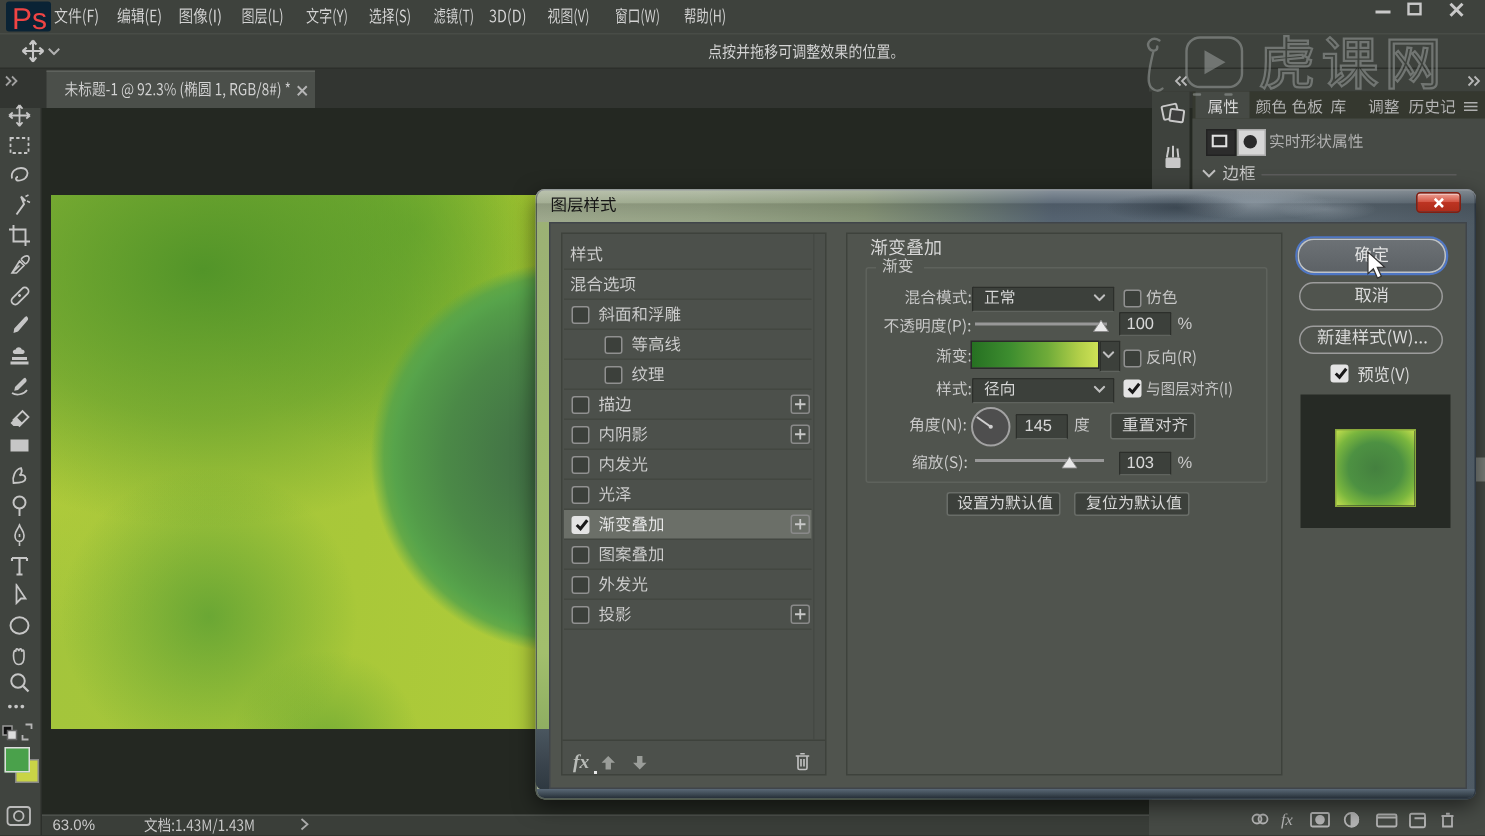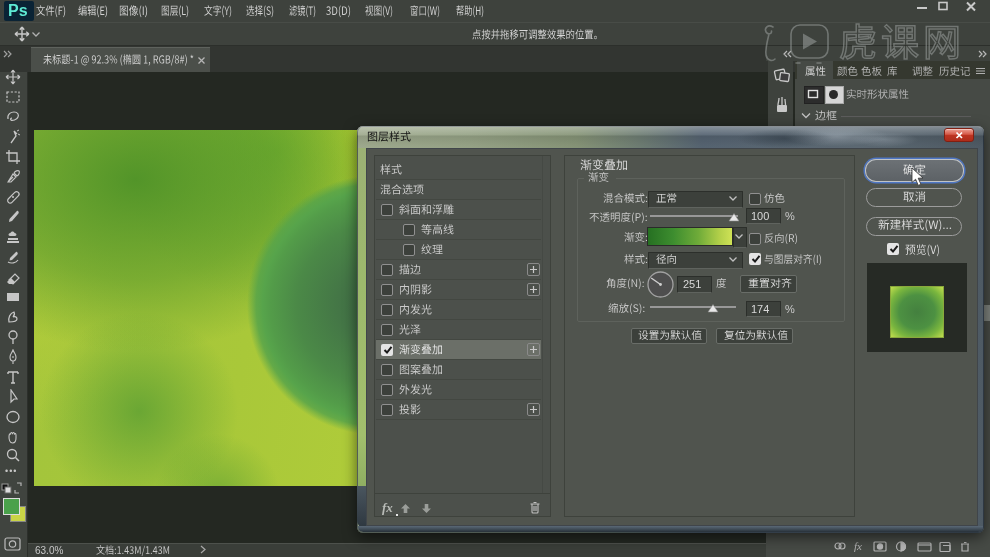--- a/index.html
+++ b/index.html
@@ -4,21 +4,21 @@
 font-family:"Liberation Sans",sans-serif;}
 .a{position:absolute}
 .cb{position:absolute;width:10px;height:10px;border:1px solid #909090;border-radius:2px;background:#3c403b}
 .cbc{position:absolute;width:12px;height:12px;border-radius:2px;background:#e4e4e4}
 .inp{position:absolute;background:#3c403b;border:1px solid #2c2f2b;border-bottom-color:#5f635e;border-radius:1px}
 .drop{position:absolute;background:#3c403b;border:1px solid #2c2f2b;border-bottom-color:#5f635e;border-radius:1px}
 </style></head><body>
 
 <div class="a" style="left:0;top:0;width:990px;height:22px;background:#3e423d"></div>
 <div class="a" style="left:4px;top:1px;width:30px;height:20px;background:#0a2335;border-radius:2px"></div>
-<div class="a" style="left:8px;top:2px;font-size:16px;font-weight:bold;color:#5eead4;font-family:'Liberation Sans'">Ps</div>
+<div class="a" style="left:8px;top:2px;font-size:20px;font-weight:normal;color:#ef4444;font-family:'Liberation Sans'">Ps</div>
 <svg class="a" style="left:35px;top:5px;overflow:visible" width="32" height="16">
     <path transform="translate(1,9.9) scale(0.8081,1)" d="M4.9 -9.5C5.2 -8.9 5.6 -8.1 5.7 -7.7L6.7 -8C6.5 -8.4 6.1 -9.2 5.8 -9.7ZM0.6 -7.6V-6.8H2.4C3 -5 4 -3.5 5.1 -2.3C3.9 -1.2 2.3 -0.5 0.4 0.1C0.6 0.3 0.9 0.7 1 0.9C2.9 0.3 4.5 -0.6 5.8 -1.7C7.1 -0.5 8.6 0.3 10.5 0.8C10.7 0.6 10.9 0.2 11.1 0C9.3 -0.4 7.7 -1.2 6.4 -2.3C7.6 -3.5 8.5 -5 9.2 -6.8H11V-7.6ZM5.8 -2.9C4.7 -4 3.9 -5.3 3.3 -6.8H8.2C7.6 -5.2 6.8 -4 5.8 -2.9Z M15.1 -3.9V-3.1H18.4V0.9H19.3V-3.1H22.5V-3.9H19.3V-6.5H22V-7.3H19.3V-9.5H18.4V-7.3H16.9C17.1 -7.8 17.2 -8.4 17.3 -8.9L16.5 -9.1C16.2 -7.6 15.7 -6.1 15.1 -5.1C15.3 -5 15.6 -4.8 15.8 -4.7C16.1 -5.2 16.4 -5.8 16.6 -6.5H18.4V-3.9ZM14.6 -9.6C14 -7.9 12.9 -6.2 11.9 -5C12 -4.8 12.3 -4.4 12.4 -4.2C12.7 -4.6 13.1 -5 13.4 -5.5V0.9H14.2V-6.9C14.7 -7.7 15.1 -8.5 15.4 -9.4Z M25.7 2.3 26.4 2C25.4 0.3 24.9 -1.6 24.9 -3.6C24.9 -5.5 25.4 -7.5 26.4 -9.1L25.7 -9.4C24.7 -7.7 24.1 -5.8 24.1 -3.6C24.1 -1.3 24.7 0.5 25.7 2.3Z M28 0H29.1V-3.8H32.3V-4.7H29.1V-7.5H32.9V-8.4H28Z M34.4 2.3C35.4 0.5 36.1 -1.3 36.1 -3.6C36.1 -5.8 35.4 -7.7 34.4 -9.4L33.7 -9.1C34.7 -7.5 35.2 -5.5 35.2 -3.6C35.2 -1.6 34.7 0.3 33.7 2Z" fill="#d4d4d4"></path>
   </svg>
 <svg class="a" style="left:77px;top:5px;overflow:visible" width="32" height="16">
     <path transform="translate(1,9.9) scale(0.7990,1)" d="M0.5 -0.6 0.7 0.2C1.6 -0.2 2.8 -0.7 4 -1.2L3.8 -1.9C2.6 -1.4 1.3 -0.9 0.5 -0.6ZM0.7 -4.9C0.9 -4.9 1.1 -5 2.4 -5.2C1.9 -4.4 1.5 -3.9 1.3 -3.6C1 -3.2 0.8 -2.9 0.5 -2.9C0.6 -2.6 0.7 -2.3 0.8 -2.1C1 -2.2 1.4 -2.3 3.9 -2.9C3.9 -3.1 3.8 -3.4 3.8 -3.6L1.9 -3.2C2.7 -4.3 3.5 -5.6 4.2 -6.9L3.5 -7.3C3.3 -6.8 3 -6.4 2.8 -5.9L1.5 -5.8C2.2 -6.8 2.8 -8.1 3.3 -9.4L2.5 -9.7C2.1 -8.3 1.3 -6.8 1 -6.4C0.8 -6 0.6 -5.7 0.4 -5.6C0.5 -5.4 0.7 -5 0.7 -4.9ZM7.2 -4V-2.3H6.2V-4ZM7.8 -4H8.6V-2.3H7.8ZM5.5 -4.7V0.8H6.2V-1.6H7.2V0.5H7.8V-1.6H8.6V0.5H9.2V-1.6H10V0.1C10 0.2 10 0.2 9.9 0.2C9.8 0.2 9.6 0.2 9.4 0.2C9.5 0.4 9.5 0.6 9.6 0.8C10 0.8 10.2 0.8 10.4 0.7C10.6 0.6 10.7 0.4 10.7 0.1V-4.7L10 -4.7ZM9.2 -4H10V-2.3H9.2ZM7 -9.5C7.1 -9.2 7.3 -8.8 7.5 -8.4H4.8V-5.9C4.8 -4.2 4.7 -1.6 3.6 0.2C3.8 0.3 4.1 0.6 4.3 0.7C5.3 -1.1 5.5 -3.9 5.6 -5.7H10.6V-8.4H8.4C8.2 -8.8 8 -9.3 7.8 -9.7ZM5.6 -7.7H9.8V-6.5H5.6Z M17.8 -8.6H20.9V-7.5H17.8ZM17 -9.3V-6.8H21.8V-9.3ZM12.4 -3.8C12.5 -3.9 12.9 -4 13.3 -4H14.3V-2.3L12 -1.9L12.1 -1.1L14.3 -1.5V0.9H15.1V-1.7L16.4 -1.9L16.4 -2.7L15.1 -2.5V-4H16.2V-4.8H15.1V-6.5H14.3V-4.8H13.2C13.5 -5.6 13.8 -6.5 14.1 -7.5H16.2V-8.3H14.3C14.4 -8.7 14.5 -9.1 14.6 -9.5L13.8 -9.7C13.7 -9.2 13.6 -8.8 13.5 -8.3H12V-7.5H13.3C13.1 -6.6 12.8 -5.8 12.7 -5.5C12.5 -5 12.4 -4.6 12.2 -4.6C12.3 -4.4 12.4 -4 12.4 -3.8ZM20.9 -5.4V-4.4H17.9V-5.4ZM16.1 -0.9 16.2 -0.1 20.9 -0.5V0.9H21.7V-0.5L22.5 -0.6L22.5 -1.3L21.7 -1.3V-5.4H22.5V-6.2H16.4V-5.4H17.1V-0.9ZM20.9 -3.8V-2.8H17.9V-3.8ZM20.9 -2.1V-1.2L17.9 -1V-2.1Z M25.7 2.3 26.4 2C25.4 0.3 24.9 -1.6 24.9 -3.6C24.9 -5.5 25.4 -7.5 26.4 -9.1L25.7 -9.4C24.7 -7.7 24.1 -5.8 24.1 -3.6C24.1 -1.3 24.7 0.5 25.7 2.3Z M28 0H33V-0.9H29.1V-4H32.3V-4.9H29.1V-7.5H32.9V-8.4H28Z M34.8 2.3C35.9 0.5 36.5 -1.3 36.5 -3.6C36.5 -5.8 35.9 -7.7 34.8 -9.4L34.1 -9.1C35.1 -7.5 35.6 -5.5 35.6 -3.6C35.6 -1.6 35.1 0.3 34.1 2Z" fill="#d4d4d4"></path>
   </svg>
 <svg class="a" style="left:118px;top:5px;overflow:visible" width="31" height="16">
     <path transform="translate(1,9.9) scale(0.8494,1)" d="M4.3 -3.2C5.2 -3 6.4 -2.6 7 -2.3L7.4 -2.9C6.8 -3.2 5.6 -3.6 4.7 -3.7ZM3.2 -1.7C4.7 -1.6 6.7 -1.1 7.8 -0.7L8.2 -1.3C7.1 -1.7 5.1 -2.2 3.6 -2.3ZM1 -9.2V0.9H1.8V0.4H9.7V0.9H10.5V-9.2ZM1.8 -0.3V-8.4H9.7V-0.3ZM4.8 -8.1C4.2 -7.2 3.2 -6.3 2.2 -5.7C2.4 -5.6 2.7 -5.3 2.8 -5.2C3.2 -5.4 3.5 -5.7 3.9 -6C4.2 -5.6 4.6 -5.3 5.1 -5C4.1 -4.5 3 -4.2 2 -4C2.2 -3.8 2.3 -3.5 2.4 -3.3C3.5 -3.5 4.7 -4 5.8 -4.6C6.8 -4 7.9 -3.6 9 -3.4C9.1 -3.6 9.3 -3.9 9.5 -4.1C8.5 -4.2 7.4 -4.6 6.5 -5C7.4 -5.5 8.1 -6.2 8.6 -7L8.1 -7.3L8 -7.2H5C5.2 -7.4 5.3 -7.7 5.5 -7.9ZM4.3 -6.5 4.4 -6.6H7.4C7 -6.1 6.4 -5.7 5.8 -5.3C5.2 -5.7 4.7 -6.1 4.3 -6.5Z M17.1 -8.2H19.2C19 -7.8 18.7 -7.5 18.5 -7.2H16.3C16.6 -7.5 16.9 -7.9 17.1 -8.2ZM17.1 -9.6C16.6 -8.7 15.7 -7.5 14.4 -6.6C14.6 -6.5 14.9 -6.2 15 -6C15.2 -6.2 15.4 -6.3 15.6 -6.5V-4.7H17.4C16.8 -4.3 16 -3.8 14.8 -3.4C15 -3.3 15.2 -3 15.3 -2.9C16.3 -3.2 17.1 -3.6 17.6 -4C17.8 -3.9 18 -3.7 18.1 -3.5C17.4 -2.8 15.9 -2.1 14.8 -1.7C15 -1.6 15.2 -1.3 15.3 -1.2C16.3 -1.5 17.6 -2.3 18.4 -3C18.6 -2.8 18.7 -2.6 18.7 -2.3C17.8 -1.4 16.1 -0.5 14.7 -0.1C14.9 0 15.1 0.3 15.2 0.5C16.4 0.1 17.9 -0.7 18.9 -1.6C19 -0.9 18.9 -0.3 18.6 0C18.4 0.2 18.3 0.2 18 0.2C17.8 0.2 17.6 0.2 17.3 0.1C17.4 0.4 17.5 0.7 17.5 0.9C17.8 0.9 18 0.9 18.2 0.9C18.6 0.9 18.9 0.8 19.2 0.5C19.7 0 19.9 -1.2 19.5 -2.4L20 -2.7C20.5 -1.4 21.2 -0.3 22.1 0.3C22.2 0.1 22.5 -0.2 22.7 -0.4C21.8 -0.9 21.1 -1.9 20.7 -3C21.1 -3.2 21.6 -3.5 22 -3.7L21.4 -4.3C20.8 -3.9 20 -3.4 19.3 -3C19 -3.5 18.6 -4 18.1 -4.5L18.4 -4.7H21.8V-7.2H19.4C19.7 -7.6 20 -8.1 20.3 -8.5L19.8 -8.9L19.6 -8.8H17.5L17.9 -9.5ZM16.4 -6.6H18.4C18.4 -6.2 18.3 -5.8 18 -5.4H16.4ZM19.1 -6.6H21V-5.4H18.8C19 -5.8 19.1 -6.2 19.1 -6.6ZM14.5 -9.6C13.9 -7.9 12.9 -6.2 11.8 -5C12 -4.8 12.2 -4.4 12.3 -4.2C12.7 -4.5 13 -5 13.3 -5.4V0.9H14.1V-6.8C14.6 -7.6 15 -8.5 15.3 -9.4Z M25.7 2.3 26.4 2C25.4 0.3 24.9 -1.6 24.9 -3.6C24.9 -5.5 25.4 -7.5 26.4 -9.1L25.7 -9.4C24.7 -7.7 24.1 -5.8 24.1 -3.6C24.1 -1.3 24.7 0.5 25.7 2.3Z M28 0H29.1V-8.4H28Z M31.4 2.3C32.5 0.5 33.1 -1.3 33.1 -3.6C33.1 -5.8 32.5 -7.7 31.4 -9.4L30.7 -9.1C31.7 -7.5 32.2 -5.5 32.2 -3.6C32.2 -1.6 31.7 0.3 30.7 2Z" fill="#d4d4d4"></path>
   </svg>
 <svg class="a" style="left:160px;top:5px;overflow:visible" width="30" height="16">
@@ -437,37 +437,37 @@
   </svg>
 <svg class="a" style="left:605.4px;top:278px;overflow:visible" width="40" height="15">
     <path transform="translate(1,9.0)" d="M2.8 -5.7H5.1V-4.3H2.8ZM2.8 -6.4H2.8C3.1 -6.7 3.4 -7.1 3.6 -7.5H6.6C6.4 -7.1 6 -6.7 5.7 -6.4ZM8.4 -5.7V-4.3H5.9V-5.7ZM3.5 -8.9C3 -7.8 2 -6.5 0.6 -5.6C0.8 -5.4 1 -5.2 1.2 -5C1.5 -5.2 1.7 -5.4 2 -5.6V-3.8C2 -2.5 1.9 -0.8 0.7 0.4C0.9 0.5 1.2 0.8 1.3 0.9C2 0.2 2.4 -0.7 2.6 -1.6H5.1V0.6H5.9V-1.6H8.4V-0.2C8.4 0 8.3 0 8.1 0C8 0 7.3 0.1 6.7 0C6.8 0.2 6.9 0.6 7 0.8C7.8 0.8 8.4 0.8 8.7 0.7C9.1 0.5 9.2 0.3 9.2 -0.2V-6.4H6.7C7.1 -6.8 7.5 -7.3 7.7 -7.8L7.2 -8.2L7.1 -8.1H4.1L4.4 -8.7ZM2.8 -3.7H5.1V-2.3H2.7C2.8 -2.8 2.8 -3.2 2.8 -3.7ZM8.4 -3.7V-2.3H5.9V-3.7Z M14.6 -6.8V-5.8H12.9V-5.2H14.6V-3.5H18.6V-5.2H20.3V-5.8H18.6V-6.8H17.9V-5.8H15.3V-6.8ZM17.9 -5.2V-4.1H15.3V-5.2ZM18.4 -2.1C18 -1.6 17.3 -1.2 16.6 -0.8C15.8 -1.2 15.2 -1.6 14.8 -2.1ZM13 -2.8V-2.1H14.4L14 -2C14.4 -1.4 15 -0.9 15.7 -0.5C14.7 -0.2 13.6 0 12.5 0.1C12.6 0.3 12.8 0.6 12.8 0.8C14.1 0.6 15.4 0.4 16.5 -0.1C17.6 0.4 18.8 0.7 20.1 0.8C20.2 0.6 20.4 0.3 20.6 0.2C19.4 0.1 18.4 -0.2 17.4 -0.5C18.4 -1 19.1 -1.6 19.6 -2.6L19.1 -2.8L19 -2.8ZM15.5 -8.7C15.6 -8.4 15.8 -8.1 15.9 -7.8H11.8V-4.9C11.8 -3.3 11.7 -1.1 10.9 0.5C11.1 0.5 11.4 0.7 11.6 0.8C12.5 -0.8 12.6 -3.2 12.6 -4.9V-7H20.5V-7.8H16.8C16.7 -8.1 16.4 -8.5 16.3 -8.9Z M23.5 2.1 24.1 1.8C23.2 0.3 22.8 -1.5 22.8 -3.3C22.8 -5 23.2 -6.8 24.1 -8.3L23.5 -8.6C22.5 -7 22 -5.3 22 -3.3C22 -1.2 22.5 0.5 23.5 2.1Z M25.6 0H26.5V-4C26.5 -4.9 26.4 -5.7 26.4 -6.4H26.4L27.3 -4.9L30.1 0H31.1V-7.7H30.2V-3.7C30.2 -2.9 30.2 -2 30.3 -1.3H30.2L29.4 -2.8L26.6 -7.7H25.6Z M33.2 2.1C34.1 0.5 34.7 -1.2 34.7 -3.3C34.7 -5.3 34.1 -7 33.2 -8.6L32.6 -8.3C33.5 -6.8 33.9 -5 33.9 -3.3C33.9 -1.5 33.5 0.3 32.6 1.8Z M37.1 -4.1C37.5 -4.1 37.8 -4.4 37.8 -4.8C37.8 -5.3 37.5 -5.6 37.1 -5.6C36.8 -5.6 36.5 -5.3 36.5 -4.8C36.5 -4.4 36.8 -4.1 37.1 -4.1ZM37.1 0.1C37.5 0.1 37.8 -0.2 37.8 -0.6C37.8 -1 37.5 -1.3 37.1 -1.3C36.8 -1.3 36.5 -1 36.5 -0.6C36.5 -0.2 36.8 0.1 37.1 0.1Z" fill="#c9c9c9"></path>
   </svg>
 <svg class="a" style="left:647px;top:271px" width="27" height="27">
     <circle cx="13.5" cy="13.5" r="12.5" fill="#4e4e4e" stroke="#a2a2a2" stroke-width="1.3"></circle>
     <circle cx="13.5" cy="13.5" r="1.4" fill="#cfcfcf"></circle>
     <line x1="13.5" y1="13.5" x2="4.2" y2="7" stroke="#cfcfcf" stroke-width="1.4"></line>
   </svg>
 <div class="inp" style="left:677px;top:276px;width:33px;height:15px"></div>
-<div class="a" style="left:683px;top:278px;font-size:11px;color:#d8d8d8">251</div>
+<div class="a" style="left:683px;top:278px;font-size:11px;color:#d8d8d8">145</div>
 <svg class="a" style="left:715px;top:278px;overflow:visible" width="12" height="15">
     <path transform="translate(1,9.0)" d="M4.1 -6.8V-5.8H2.4V-5.2H4.1V-3.5H8.1V-5.2H9.8V-5.8H8.1V-6.8H7.4V-5.8H4.8V-6.8ZM7.4 -5.2V-4.1H4.8V-5.2ZM7.9 -2.1C7.5 -1.6 6.8 -1.2 6.1 -0.8C5.3 -1.2 4.7 -1.6 4.3 -2.1ZM2.5 -2.8V-2.1H3.9L3.5 -2C3.9 -1.4 4.5 -0.9 5.2 -0.5C4.2 -0.2 3.1 0 2 0.1C2.1 0.3 2.3 0.6 2.3 0.8C3.6 0.6 4.9 0.4 6 -0.1C7.1 0.4 8.3 0.7 9.6 0.8C9.7 0.6 9.9 0.3 10.1 0.2C8.9 0.1 7.9 -0.2 6.9 -0.5C7.9 -1 8.6 -1.6 9.1 -2.6L8.6 -2.8L8.5 -2.8ZM5 -8.7C5.1 -8.4 5.3 -8.1 5.4 -7.8H1.3V-4.9C1.3 -3.3 1.2 -1.1 0.4 0.5C0.6 0.5 0.9 0.7 1.1 0.8C2 -0.8 2.1 -3.2 2.1 -4.9V-7H10V-7.8H6.3C6.2 -8.1 5.9 -8.5 5.8 -8.9Z" fill="#c9c9c9"></path>
   </svg>
 <div class="a" style="left:740px;top:275px;width:57px;height:18px;background:#3c403b;border:1px solid #696d68;border-radius:2px;box-sizing:border-box"></div>
 <svg class="a" style="left:747px;top:278px;overflow:visible" width="46" height="15">
     <path transform="translate(1,9.0) scale(1.0476,1)" d="M1.7 -5.7V-2.4H4.8V-1.7H1.3V-1.1H4.8V-0.1H0.5V0.5H10V-0.1H5.6V-1.1H9.3V-1.7H5.6V-2.4H8.9V-5.7H5.6V-6.3H9.9V-7H5.6V-7.8C6.8 -7.9 8 -8 8.9 -8.1L8.5 -8.8C6.8 -8.5 3.8 -8.3 1.4 -8.2C1.5 -8 1.6 -7.8 1.6 -7.6C2.6 -7.6 3.7 -7.6 4.8 -7.7V-7H0.6V-6.3H4.8V-5.7ZM2.4 -3.8H4.8V-3H2.4ZM5.6 -3.8H8.1V-3H5.6ZM2.4 -5.1H4.8V-4.3H2.4ZM5.6 -5.1H8.1V-4.3H5.6Z M17.3 -7.9H19.1V-6.9H17.3ZM14.9 -7.9H16.6V-6.9H14.9ZM12.5 -7.9H14.2V-6.9H12.5ZM12.5 -4.5V-0.1H11.1V0.5H20.4V-0.1H19V-4.5H15.7L15.8 -5.1H20.2V-5.7H16L16.1 -6.3H19.9V-8.4H11.7V-6.3H15.3L15.2 -5.7H11.2V-5.1H15.1L15 -4.5ZM13.3 -0.1V-0.7H18.2V-0.1ZM13.3 -2.9H18.2V-2.3H13.3ZM13.3 -3.4V-3.9H18.2V-3.4ZM13.3 -1.8H18.2V-1.2H13.3Z M26.3 -4.1C26.8 -3.4 27.2 -2.4 27.4 -1.8L28.1 -2.1C27.9 -2.7 27.4 -3.7 26.9 -4.4ZM22 -4.8C22.6 -4.2 23.3 -3.5 23.9 -2.8C23.3 -1.5 22.4 -0.4 21.5 0.2C21.7 0.3 21.9 0.6 22 0.8C23 0.1 23.8 -0.8 24.5 -2.1C24.9 -1.5 25.3 -1 25.6 -0.5L26.2 -1.1C25.9 -1.6 25.4 -2.3 24.8 -3C25.3 -4.2 25.7 -5.6 25.8 -7.3L25.3 -7.4L25.2 -7.4H21.7V-6.7H25C24.8 -5.5 24.6 -4.5 24.2 -3.6C23.7 -4.2 23.1 -4.8 22.5 -5.2ZM29 -8.8V-6.3H26.1V-5.5H29V-0.2C29 0 29 0 28.8 0C28.6 0 28 0 27.4 0C27.5 0.2 27.6 0.6 27.6 0.8C28.5 0.8 29 0.8 29.4 0.7C29.7 0.5 29.8 0.3 29.8 -0.2V-5.5H31.1V-6.3H29.8V-8.8Z M38.4 -3.5V0.8H39.2V-3.5ZM34.3 -3.5V-2.4C34.3 -1.5 34.1 -0.5 32.8 0.3C33 0.4 33.3 0.7 33.4 0.8C34.9 0 35.1 -1.2 35.1 -2.4V-3.5ZM38.5 -7.1C38.1 -6.4 37.5 -5.9 36.8 -5.4C36 -5.9 35.3 -6.4 34.8 -7.1ZM36.1 -8.7C36.3 -8.4 36.5 -8 36.6 -7.7H32.2V-7.1H34C34.5 -6.3 35.2 -5.6 36 -5.1C34.9 -4.6 33.5 -4.2 31.9 -4C32.1 -3.9 32.3 -3.5 32.4 -3.3C34 -3.6 35.5 -4 36.8 -4.6C38 -4 39.5 -3.6 41.2 -3.4C41.3 -3.6 41.5 -4 41.6 -4.1C40.1 -4.3 38.7 -4.6 37.5 -5.1C38.3 -5.6 39 -6.2 39.5 -7.1H41.3V-7.7H37.5C37.4 -8.1 37.1 -8.5 36.8 -8.9Z" fill="#d8d8d8"></path>
   </svg>
 <svg class="a" style="left:606.7px;top:303px;overflow:visible" width="39" height="15">
     <path transform="translate(1,9.0)" d="M0.5 -0.6 0.7 0.2C1.5 -0.1 2.7 -0.6 3.7 -1L3.6 -1.7C2.4 -1.2 1.3 -0.8 0.5 -0.6ZM0.7 -4.4C0.8 -4.5 1 -4.6 2.2 -4.7C1.8 -4 1.4 -3.5 1.2 -3.3C0.9 -2.9 0.7 -2.6 0.5 -2.6C0.6 -2.4 0.7 -2.1 0.7 -1.9C0.9 -2 1.2 -2.1 3.3 -2.7L3.3 -3.1V-3.3L1.8 -3C2.5 -3.9 3.2 -5 3.8 -6.2L3.2 -6.5C3 -6.1 2.8 -5.8 2.6 -5.4L1.4 -5.3C2 -6.2 2.6 -7.4 3.1 -8.5L2.4 -8.8C2 -7.5 1.2 -6.2 1 -5.8C0.8 -5.4 0.6 -5.2 0.4 -5.2C0.5 -5 0.6 -4.6 0.7 -4.4ZM5 -6.4C4.7 -5.3 4.1 -3.9 3.3 -3.1C3.4 -2.9 3.6 -2.7 3.7 -2.5C4 -2.8 4.2 -3.1 4.4 -3.4V0.8H5.1V-4.7C5.3 -5.2 5.5 -5.7 5.7 -6.2ZM5.9 -4.2V0.8H6.6V0.3H9V0.8H9.7V-4.2H7.8L8.1 -5.3H9.8V-6H5.7V-5.3H7.3C7.2 -5 7.2 -4.6 7.1 -4.2ZM6.2 -8.6C6.3 -8.4 6.5 -8.1 6.6 -7.8H3.9V-6.1H4.6V-7.1H9.2V-6.2H10V-7.8H7.4C7.3 -8.1 7.1 -8.5 6.9 -8.9ZM6.6 -1.7H9V-0.3H6.6ZM6.6 -2.3V-3.6H9V-2.3Z M12.7 -8.6C12.9 -8.2 13.1 -7.6 13.2 -7.2L13.9 -7.4C13.8 -7.8 13.6 -8.4 13.4 -8.8ZM11 -7.1V-6.4H12.2V-4.2C12.2 -2.7 12 -1.1 10.8 0.3C11 0.5 11.2 0.7 11.4 0.8C12.7 -0.7 13 -2.4 13 -4.2V-4.3H14.4C14.3 -1.4 14.2 -0.3 14.1 -0.1C14 0 13.9 0 13.8 0C13.6 0 13.2 0 12.8 0C12.9 0.2 12.9 0.5 13 0.7C13.4 0.7 13.9 0.7 14.1 0.7C14.4 0.7 14.6 0.6 14.7 0.4C15 0 15.1 -1.2 15.1 -4.6C15.2 -4.7 15.2 -5 15.2 -5H13V-6.4H15.6V-7.1ZM17.1 -6.1H19C18.8 -4.8 18.5 -3.7 18 -2.7C17.6 -3.7 17.2 -4.8 17 -6ZM16.9 -8.8C16.6 -7 16 -5.2 15.2 -4.1C15.4 -4 15.7 -3.7 15.8 -3.5C16.1 -3.9 16.3 -4.4 16.6 -4.9C16.8 -3.8 17.1 -2.8 17.6 -1.9C16.9 -1 16.1 -0.3 15 0.2C15.2 0.3 15.4 0.7 15.5 0.9C16.5 0.3 17.4 -0.3 18 -1.2C18.6 -0.3 19.3 0.4 20.1 0.8C20.3 0.6 20.5 0.3 20.7 0.1C19.8 -0.3 19 -1 18.5 -1.9C19.1 -3 19.6 -4.4 19.8 -6.1H20.6V-6.9H17.3C17.5 -7.4 17.6 -8.1 17.7 -8.7Z M23.5 2.1 24.1 1.8C23.2 0.3 22.8 -1.5 22.8 -3.3C22.8 -5 23.2 -6.8 24.1 -8.3L23.5 -8.6C22.5 -7 22 -5.3 22 -3.3C22 -1.2 22.5 0.5 23.5 2.1Z M27.7 0.1C29.3 0.1 30.4 -0.8 30.4 -2C30.4 -3.2 29.7 -3.7 28.8 -4.1L27.7 -4.6C27.1 -4.8 26.4 -5.1 26.4 -5.9C26.4 -6.6 27 -7 27.8 -7C28.5 -7 29.1 -6.7 29.6 -6.3L30.1 -6.9C29.6 -7.4 28.7 -7.8 27.8 -7.8C26.4 -7.8 25.4 -7 25.4 -5.8C25.4 -4.7 26.3 -4.1 27 -3.8L28.1 -3.3C28.8 -3 29.4 -2.8 29.4 -2C29.4 -1.2 28.8 -0.7 27.8 -0.7C27 -0.7 26.2 -1.1 25.6 -1.7L25.1 -1C25.7 -0.3 26.6 0.1 27.7 0.1Z M31.8 2.1C32.8 0.5 33.4 -1.2 33.4 -3.3C33.4 -5.3 32.8 -7 31.8 -8.6L31.2 -8.3C32.2 -6.8 32.6 -5 32.6 -3.3C32.6 -1.5 32.2 0.3 31.2 1.8Z M35.8 -4.1C36.2 -4.1 36.5 -4.4 36.5 -4.8C36.5 -5.3 36.2 -5.6 35.8 -5.6C35.4 -5.6 35.1 -5.3 35.1 -4.8C35.1 -4.4 35.4 -4.1 35.8 -4.1ZM35.8 0.1C36.2 0.1 36.5 -0.2 36.5 -0.6C36.5 -1 36.2 -1.3 35.8 -1.3C35.4 -1.3 35.1 -1 35.1 -0.6C35.1 -0.2 35.4 0.1 35.8 0.1Z" fill="#c9c9c9"></path>
   </svg>
 <div class="a" style="left:650px;top:306px;width:86px;height:2px;background:#989898"></div>
 <svg class="a" style="left:707px;top:304px" width="12" height="9">
     <path d="M6 0.5 L11 8 L1 8 Z" fill="#e8e8e8" stroke="#888" stroke-width="0.6"></path>
   </svg>
 <div class="inp" style="left:746px;top:301px;width:33px;height:14px"></div>
-<div class="a" style="left:751px;top:303px;font-size:11px;color:#d8d8d8">174</div>
+<div class="a" style="left:751px;top:303px;font-size:11px;color:#d8d8d8">103</div>
 <div class="a" style="left:785px;top:303px;font-size:11px;color:#c9c9c9">%</div>
 <div class="a" style="left:631px;top:328px;width:76px;height:16px;background:#3c403b;border:1px solid #696d68;border-radius:2px;box-sizing:border-box"></div>
 <svg class="a" style="left:637px;top:330px;overflow:visible" width="66" height="15">
     <path transform="translate(1,9.0) scale(1.0159,1)" d="M1.3 -8.1C1.8 -7.7 2.5 -7 2.9 -6.5L3.4 -7.1C3.1 -7.5 2.4 -8.2 1.8 -8.6ZM0.5 -5.5V-4.8H1.9V-1C1.9 -0.5 1.6 -0.2 1.4 0C1.6 0.1 1.8 0.4 1.8 0.6C2 0.4 2.3 0.2 4.1 -1.2C4.1 -1.3 3.9 -1.6 3.9 -1.8L2.7 -1V-5.5ZM5.2 -8.4V-7.3C5.2 -6.5 4.9 -5.6 3.5 -5C3.7 -4.9 4 -4.6 4.1 -4.4C5.6 -5.1 5.9 -6.3 5.9 -7.3V-7.7H7.8V-6C7.8 -5.2 7.9 -4.9 8.6 -4.9C8.8 -4.9 9.3 -4.9 9.4 -4.9C9.6 -4.9 9.9 -4.9 10 -5C10 -5.2 9.9 -5.5 9.9 -5.7C9.8 -5.6 9.6 -5.6 9.4 -5.6C9.3 -5.6 8.8 -5.6 8.7 -5.6C8.5 -5.6 8.5 -5.7 8.5 -6V-8.4ZM8.5 -3.4C8.1 -2.6 7.5 -1.9 6.8 -1.4C6.1 -1.9 5.6 -2.6 5.2 -3.4ZM4 -4.2V-3.4H4.6L4.4 -3.4C4.9 -2.4 5.4 -1.6 6.2 -0.9C5.4 -0.4 4.5 -0.1 3.6 0.2C3.7 0.3 3.9 0.6 4 0.8C5 0.6 5.9 0.2 6.8 -0.4C7.6 0.2 8.5 0.6 9.6 0.9C9.7 0.7 9.9 0.3 10.1 0.2C9.1 0 8.2 -0.4 7.4 -0.9C8.3 -1.7 9 -2.7 9.5 -4L9 -4.2L8.8 -4.2Z M17.3 -7.9H19.1V-6.9H17.3ZM14.9 -7.9H16.6V-6.9H14.9ZM12.5 -7.9H14.2V-6.9H12.5ZM12.5 -4.5V-0.1H11.1V0.5H20.4V-0.1H19V-4.5H15.7L15.8 -5.1H20.2V-5.7H16L16.1 -6.3H19.9V-8.4H11.7V-6.3H15.3L15.2 -5.7H11.2V-5.1H15.1L15 -4.5ZM13.3 -0.1V-0.7H18.2V-0.1ZM13.3 -2.9H18.2V-2.3H13.3ZM13.3 -3.4V-3.9H18.2V-3.4ZM13.3 -1.8H18.2V-1.2H13.3Z M22.7 -8.2C23.1 -7.7 23.6 -7.1 23.8 -6.6L24.5 -7C24.3 -7.4 23.8 -8.1 23.4 -8.5ZM26.2 -3.9C26.8 -3.3 27.4 -2.4 27.7 -1.8L28.4 -2.2C28.1 -2.7 27.4 -3.6 26.9 -4.2ZM25.3 -8.8V-7.6C25.3 -7.2 25.3 -6.7 25.3 -6.3H21.9V-5.5H25.2C24.9 -3.6 24.1 -1.5 21.6 0.1C21.8 0.2 22.1 0.5 22.2 0.7C24.9 -1.1 25.7 -3.4 26 -5.5H29.6C29.5 -1.9 29.3 -0.5 29 -0.2C28.9 -0.1 28.8 0 28.5 -0.1C28.3 -0.1 27.6 -0.1 26.9 -0.1C27.1 0.1 27.2 0.5 27.2 0.7C27.8 0.7 28.5 0.8 28.9 0.7C29.2 0.7 29.5 0.6 29.7 0.3C30.1 -0.2 30.3 -1.7 30.5 -5.9C30.5 -6 30.5 -6.3 30.5 -6.3H26.1C26.1 -6.7 26.1 -7.2 26.1 -7.5V-8.8Z M39.5 -8C39.9 -7.5 40.4 -6.7 40.6 -6.3L41.2 -6.6C41 -7.1 40.4 -7.8 40 -8.3ZM33.2 -7.4C33.4 -6.8 33.5 -6.2 33.6 -5.7L34 -5.8C33.9 -6.3 33.8 -6.9 33.6 -7.5ZM33.6 -1.2C33.7 -0.7 33.8 0.1 33.7 0.6L34.3 0.5C34.3 0 34.2 -0.7 34.1 -1.3ZM34.7 -1.2C34.8 -0.7 35 0 35 0.4L35.5 0.3C35.5 -0.1 35.3 -0.8 35.1 -1.4ZM35.7 -1.3C35.9 -0.9 36.1 -0.3 36.2 0L36.7 -0.2C36.6 -0.5 36.4 -1.1 36.2 -1.5ZM32.7 -1.5C32.5 -0.9 32.2 -0.1 31.8 0.4L32.4 0.7C32.7 0.1 33 -0.7 33.2 -1.3ZM35.4 -7.5C35.3 -7 35.1 -6.2 34.9 -5.8L35.3 -5.6C35.5 -6 35.7 -6.7 35.9 -7.3ZM38.7 -8.8V-6.4L38.7 -5.8H36.9V-5H38.6C38.5 -3.3 38.1 -1.3 36.5 0.3C36.7 0.5 37 0.6 37.1 0.8C38.3 -0.5 38.8 -1.9 39.1 -3.3C39.5 -1.5 40.2 -0.1 41.2 0.8C41.4 0.6 41.6 0.3 41.8 0.2C40.5 -0.8 39.7 -2.8 39.4 -5H41.5V-5.8H39.4L39.4 -6.4V-8.8ZM33.1 -7.9H34.3V-5.3H33.1ZM34.8 -7.9H36V-5.3H34.8ZM32.4 -4V-3.3H34.2V-2.5L32.1 -2.4L32.2 -1.7C33.4 -1.8 35.1 -1.9 36.7 -2L36.7 -2.6L34.9 -2.5V-3.3H36.6V-4H34.9V-4.7H36.6V-8.5H32.4V-4.7H34.2V-4Z M43.5 -8.1C44 -7.7 44.7 -7 45.1 -6.6L45.6 -7.1C45.3 -7.5 44.5 -8.2 44 -8.6ZM48.5 -8.8C48.5 -5.2 48.6 -1.6 45.9 0.3C46.1 0.4 46.4 0.7 46.5 0.8C47.9 -0.2 48.6 -1.7 49 -3.4C49.4 -2 50.1 -0.2 51.6 0.8C51.7 0.6 52 0.4 52.2 0.3C49.9 -1.2 49.4 -4.6 49.2 -5.6C49.3 -6.6 49.3 -7.7 49.3 -8.8ZM42.5 -5.5V-4.8H44.3V-1.2C44.3 -0.7 43.9 -0.3 43.7 -0.2C43.8 0 44 0.3 44.1 0.4C44.3 0.2 44.6 0 46.6 -1.4C46.5 -1.6 46.4 -1.9 46.3 -2.1L45 -1.2V-5.5Z M58.8 -8.8C58.8 -8.5 58.7 -8.1 58.7 -7.7H56V-7H58.5C58.5 -6.7 58.4 -6.4 58.3 -6.1H56.5V-0.1H55.5V0.5H62.6V-0.1H61.6V-6.1H59C59.1 -6.4 59.2 -6.7 59.3 -7H62.2V-7.7H59.4L59.6 -8.8ZM57.2 -0.1V-1H60.9V-0.1ZM57.2 -4H60.9V-3.1H57.2ZM57.2 -4.6V-5.4H60.9V-4.6ZM57.2 -2.5H60.9V-1.6H57.2ZM55.3 -8.8C54.7 -7.2 53.8 -5.6 52.8 -4.6C53 -4.4 53.2 -4 53.3 -3.8C53.6 -4.2 53.9 -4.6 54.2 -5V0.8H54.9V-6.2C55.3 -6.9 55.7 -7.8 56 -8.6Z" fill="#d8d8d8"></path>
   </svg>
 <div class="a" style="left:716px;top:328px;width:77px;height:16px;background:#3c403b;border:1px solid #696d68;border-radius:2px;box-sizing:border-box"></div>
 <svg class="a" style="left:723px;top:330px;overflow:visible" width="66" height="15">
     <path transform="translate(1,9.0) scale(1.0159,1)" d="M3 -4.6H7.9V-3.9H3ZM3 -5.9H7.9V-5.2H3ZM2.2 -6.4V-3.3H3.4C2.8 -2.6 1.9 -1.8 1 -1.3C1.1 -1.2 1.4 -0.9 1.5 -0.8C2 -1.1 2.4 -1.4 2.8 -1.7C3.3 -1.3 3.8 -0.9 4.4 -0.6C3.2 -0.2 1.7 0 0.3 0.1C0.5 0.3 0.6 0.6 0.7 0.8C2.2 0.7 3.9 0.4 5.3 -0.2C6.6 0.3 8.1 0.6 9.7 0.8C9.8 0.6 9.9 0.2 10.1 0.1C8.7 0 7.4 -0.2 6.3 -0.5C7.2 -1 8 -1.6 8.6 -2.4L8.1 -2.7L8 -2.7H3.8C3.9 -2.9 4.1 -3.1 4.3 -3.3L4.2 -3.3H8.7V-6.4ZM2.8 -8.8C2.3 -7.8 1.4 -6.8 0.5 -6.2C0.7 -6 0.9 -5.7 1 -5.6C1.6 -6 2.1 -6.5 2.6 -7.1H9.5V-7.8H3.1C3.2 -8.1 3.4 -8.3 3.5 -8.6ZM7.4 -2.1C6.8 -1.6 6.1 -1.2 5.3 -0.9C4.5 -1.2 3.9 -1.6 3.4 -2.1Z M14.4 -6.9V-6.1H20.1V-6.9ZM15.1 -5.3C15.4 -3.9 15.7 -1.9 15.8 -0.8L16.6 -1.1C16.5 -2.1 16.1 -4 15.8 -5.5ZM16.5 -8.7C16.7 -8.2 16.9 -7.5 17 -7L17.8 -7.3C17.7 -7.7 17.4 -8.4 17.2 -8.9ZM13.9 -0.4V0.4H20.5V-0.4H18.4C18.7 -1.8 19.2 -3.8 19.5 -5.4L18.6 -5.6C18.4 -4 18 -1.8 17.6 -0.4ZM13.5 -8.8C12.9 -7.2 11.9 -5.6 10.9 -4.6C11 -4.4 11.3 -4 11.4 -3.8C11.7 -4.2 12.1 -4.6 12.4 -5.1V0.8H13.2V-6.3C13.6 -7 14 -7.8 14.2 -8.6Z M22.7 -8.2C23.1 -7.7 23.6 -7.1 23.8 -6.6L24.5 -7C24.3 -7.4 23.8 -8.1 23.4 -8.5ZM26.2 -3.9C26.8 -3.3 27.4 -2.4 27.7 -1.8L28.4 -2.2C28.1 -2.7 27.4 -3.6 26.9 -4.2ZM25.3 -8.8V-7.6C25.3 -7.2 25.3 -6.7 25.3 -6.3H21.9V-5.5H25.2C24.9 -3.6 24.1 -1.5 21.6 0.1C21.8 0.2 22.1 0.5 22.2 0.7C24.9 -1.1 25.7 -3.4 26 -5.5H29.6C29.5 -1.9 29.3 -0.5 29 -0.2C28.9 -0.1 28.8 0 28.5 -0.1C28.3 -0.1 27.6 -0.1 26.9 -0.1C27.1 0.1 27.2 0.5 27.2 0.7C27.8 0.7 28.5 0.8 28.9 0.7C29.2 0.7 29.5 0.6 29.7 0.3C30.1 -0.2 30.3 -1.7 30.5 -5.9C30.5 -6 30.5 -6.3 30.5 -6.3H26.1C26.1 -6.7 26.1 -7.2 26.1 -7.5V-8.8Z M39.5 -8C39.9 -7.5 40.4 -6.7 40.6 -6.3L41.2 -6.6C41 -7.1 40.4 -7.8 40 -8.3ZM33.2 -7.4C33.4 -6.8 33.5 -6.2 33.6 -5.7L34 -5.8C33.9 -6.3 33.8 -6.9 33.6 -7.5ZM33.6 -1.2C33.7 -0.7 33.8 0.1 33.7 0.6L34.3 0.5C34.3 0 34.2 -0.7 34.1 -1.3ZM34.7 -1.2C34.8 -0.7 35 0 35 0.4L35.5 0.3C35.5 -0.1 35.3 -0.8 35.1 -1.4ZM35.7 -1.3C35.9 -0.9 36.1 -0.3 36.2 0L36.7 -0.2C36.6 -0.5 36.4 -1.1 36.2 -1.5ZM32.7 -1.5C32.5 -0.9 32.2 -0.1 31.8 0.4L32.4 0.7C32.7 0.1 33 -0.7 33.2 -1.3ZM35.4 -7.5C35.3 -7 35.1 -6.2 34.9 -5.8L35.3 -5.6C35.5 -6 35.7 -6.7 35.9 -7.3ZM38.7 -8.8V-6.4L38.7 -5.8H36.9V-5H38.6C38.5 -3.3 38.1 -1.3 36.5 0.3C36.7 0.5 37 0.6 37.1 0.8C38.3 -0.5 38.8 -1.9 39.1 -3.3C39.5 -1.5 40.2 -0.1 41.2 0.8C41.4 0.6 41.6 0.3 41.8 0.2C40.5 -0.8 39.7 -2.8 39.4 -5H41.5V-5.8H39.4L39.4 -6.4V-8.8ZM33.1 -7.9H34.3V-5.3H33.1ZM34.8 -7.9H36V-5.3H34.8ZM32.4 -4V-3.3H34.2V-2.5L32.1 -2.4L32.2 -1.7C33.4 -1.8 35.1 -1.9 36.7 -2L36.7 -2.6L34.9 -2.5V-3.3H36.6V-4H34.9V-4.7H36.6V-8.5H32.4V-4.7H34.2V-4Z M43.5 -8.1C44 -7.7 44.7 -7 45.1 -6.6L45.6 -7.1C45.3 -7.5 44.5 -8.2 44 -8.6ZM48.5 -8.8C48.5 -5.2 48.6 -1.6 45.9 0.3C46.1 0.4 46.4 0.7 46.5 0.8C47.9 -0.2 48.6 -1.7 49 -3.4C49.4 -2 50.1 -0.2 51.6 0.8C51.7 0.6 52 0.4 52.2 0.3C49.9 -1.2 49.4 -4.6 49.2 -5.6C49.3 -6.6 49.3 -7.7 49.3 -8.8ZM42.5 -5.5V-4.8H44.3V-1.2C44.3 -0.7 43.9 -0.3 43.7 -0.2C43.8 0 44 0.3 44.1 0.4C44.3 0.2 44.6 0 46.6 -1.4C46.5 -1.6 46.4 -1.9 46.3 -2.1L45 -1.2V-5.5Z M58.8 -8.8C58.8 -8.5 58.7 -8.1 58.7 -7.7H56V-7H58.5C58.5 -6.7 58.4 -6.4 58.3 -6.1H56.5V-0.1H55.5V0.5H62.6V-0.1H61.6V-6.1H59C59.1 -6.4 59.2 -6.7 59.3 -7H62.2V-7.7H59.4L59.6 -8.8ZM57.2 -0.1V-1H60.9V-0.1ZM57.2 -4H60.9V-3.1H57.2ZM57.2 -4.6V-5.4H60.9V-4.6ZM57.2 -2.5H60.9V-1.6H57.2ZM55.3 -8.8C54.7 -7.2 53.8 -5.6 52.8 -4.6C53 -4.4 53.2 -4 53.3 -3.8C53.6 -4.2 53.9 -4.6 54.2 -5V0.8H54.9V-6.2C55.3 -6.9 55.7 -7.8 56 -8.6Z" fill="#d8d8d8"></path>
   </svg>
 <div class="a" style="left:865px;top:159px;width:99px;height:23px;border-radius:11px;

